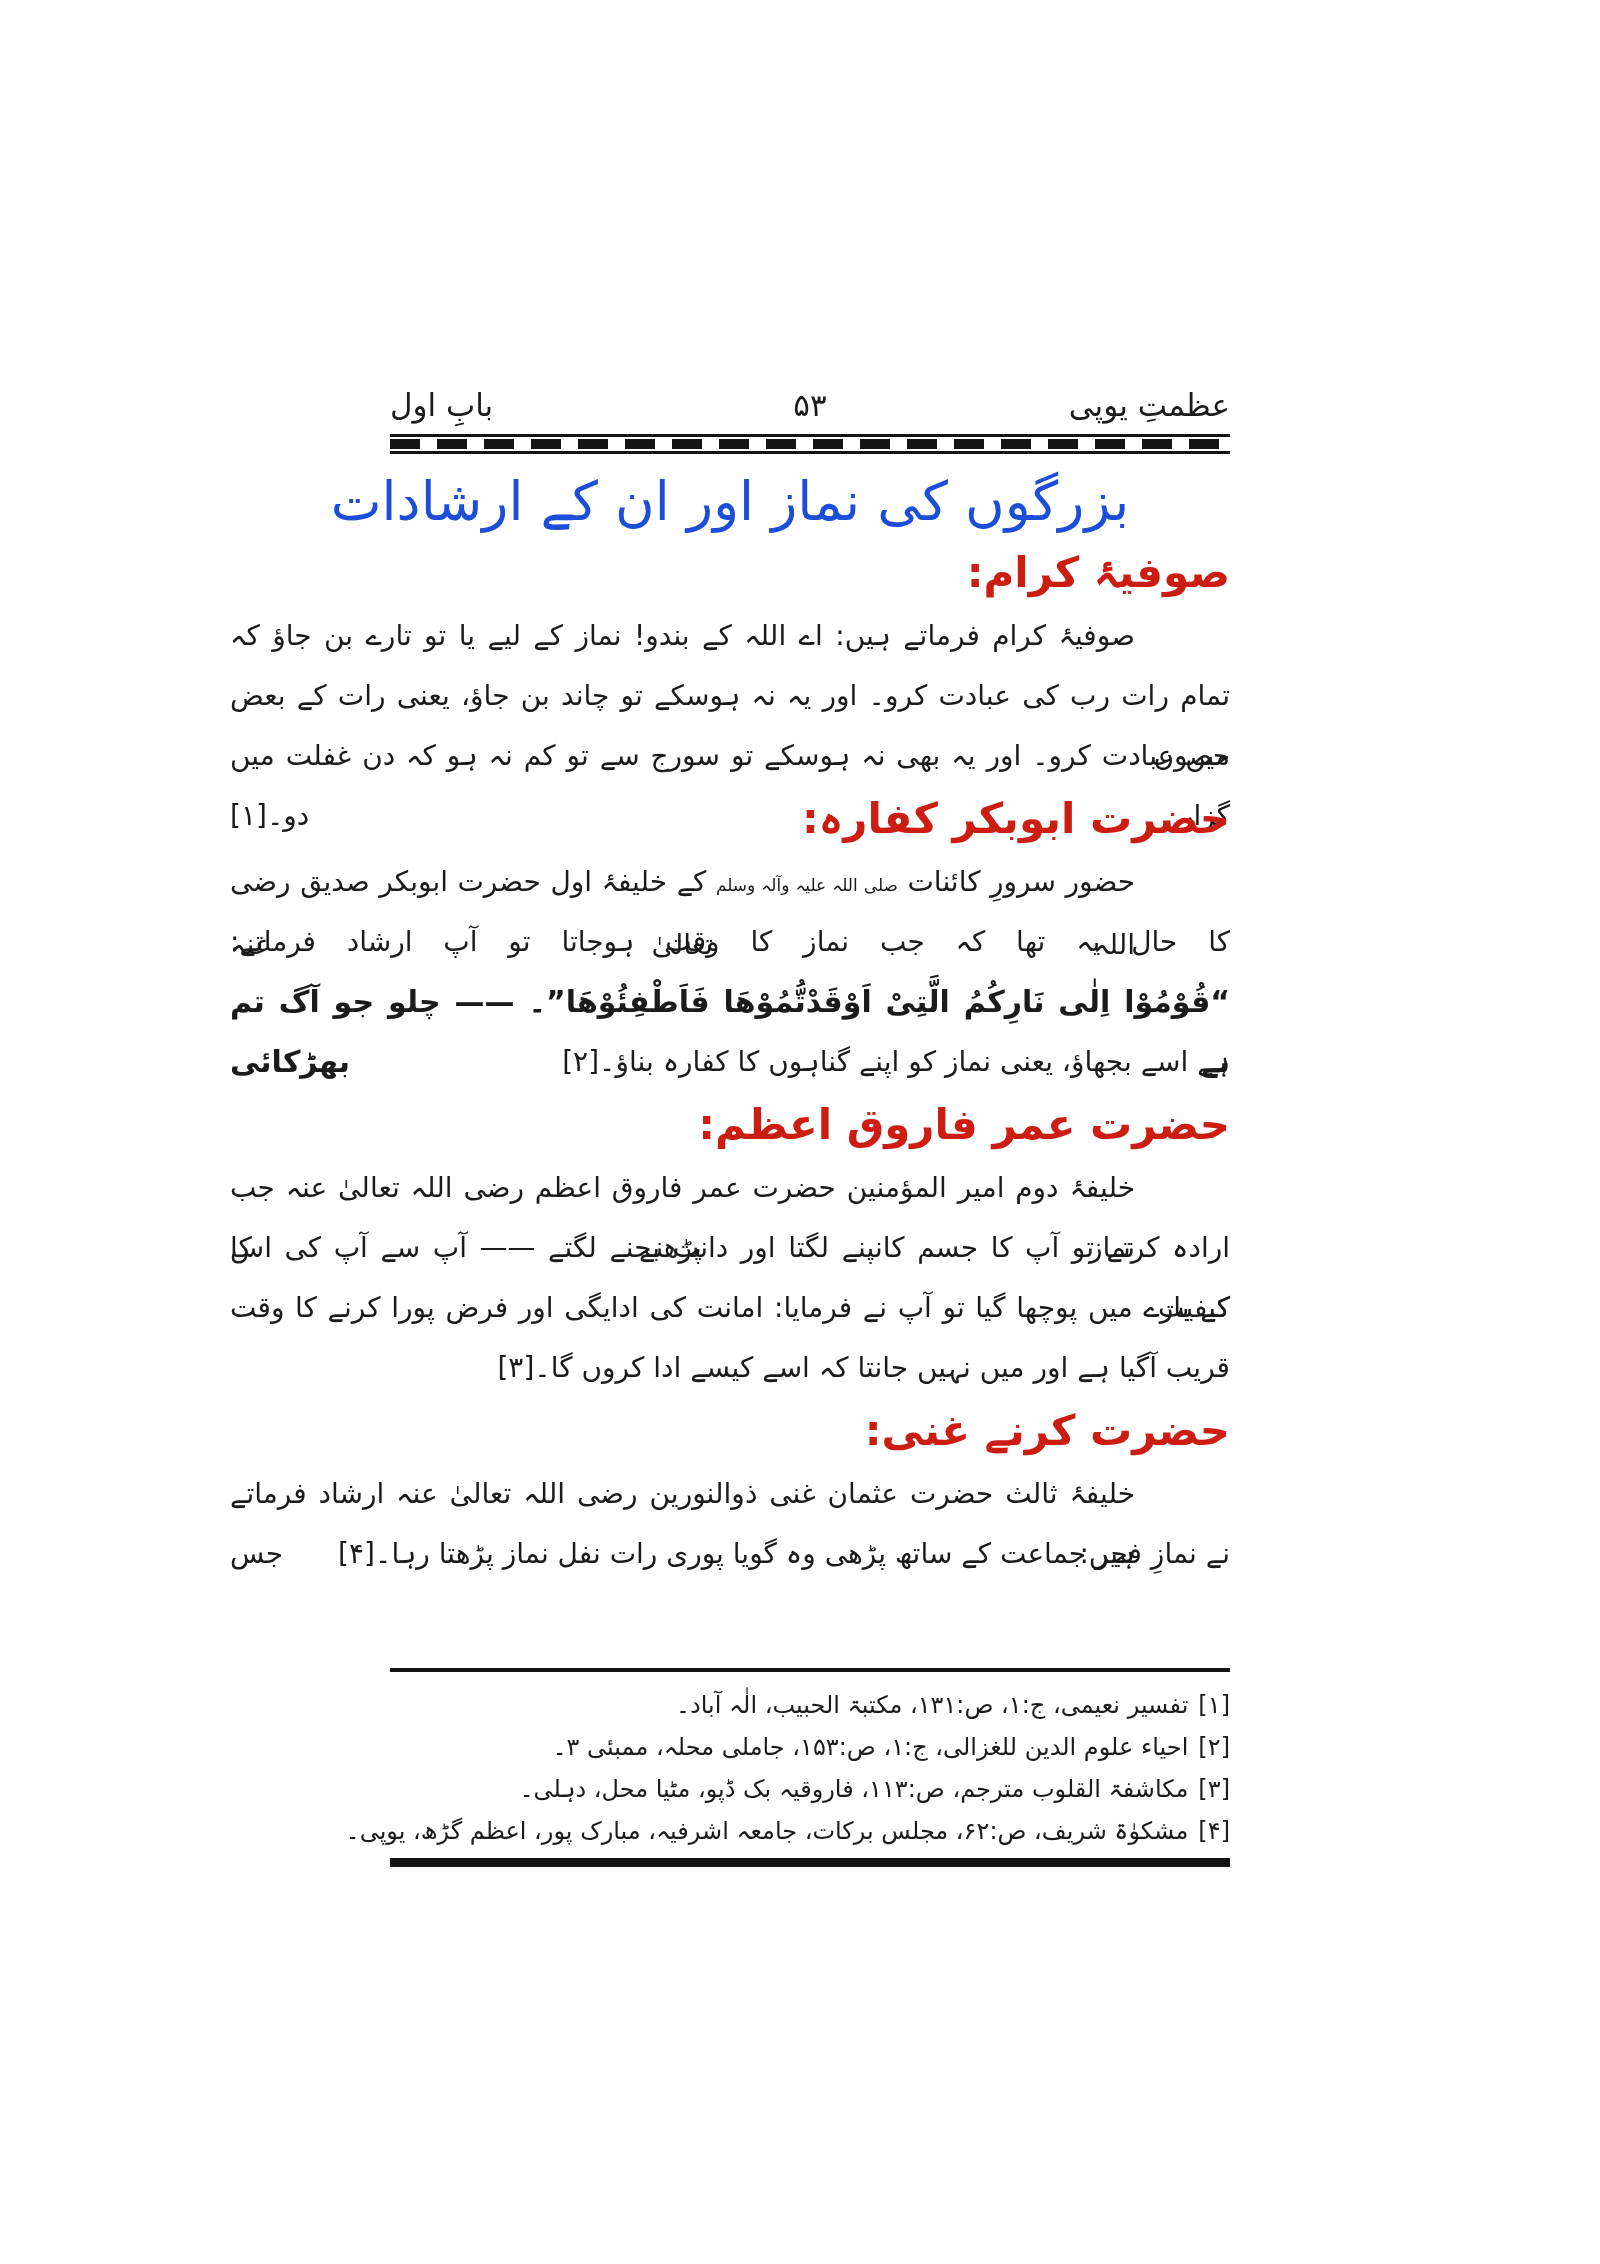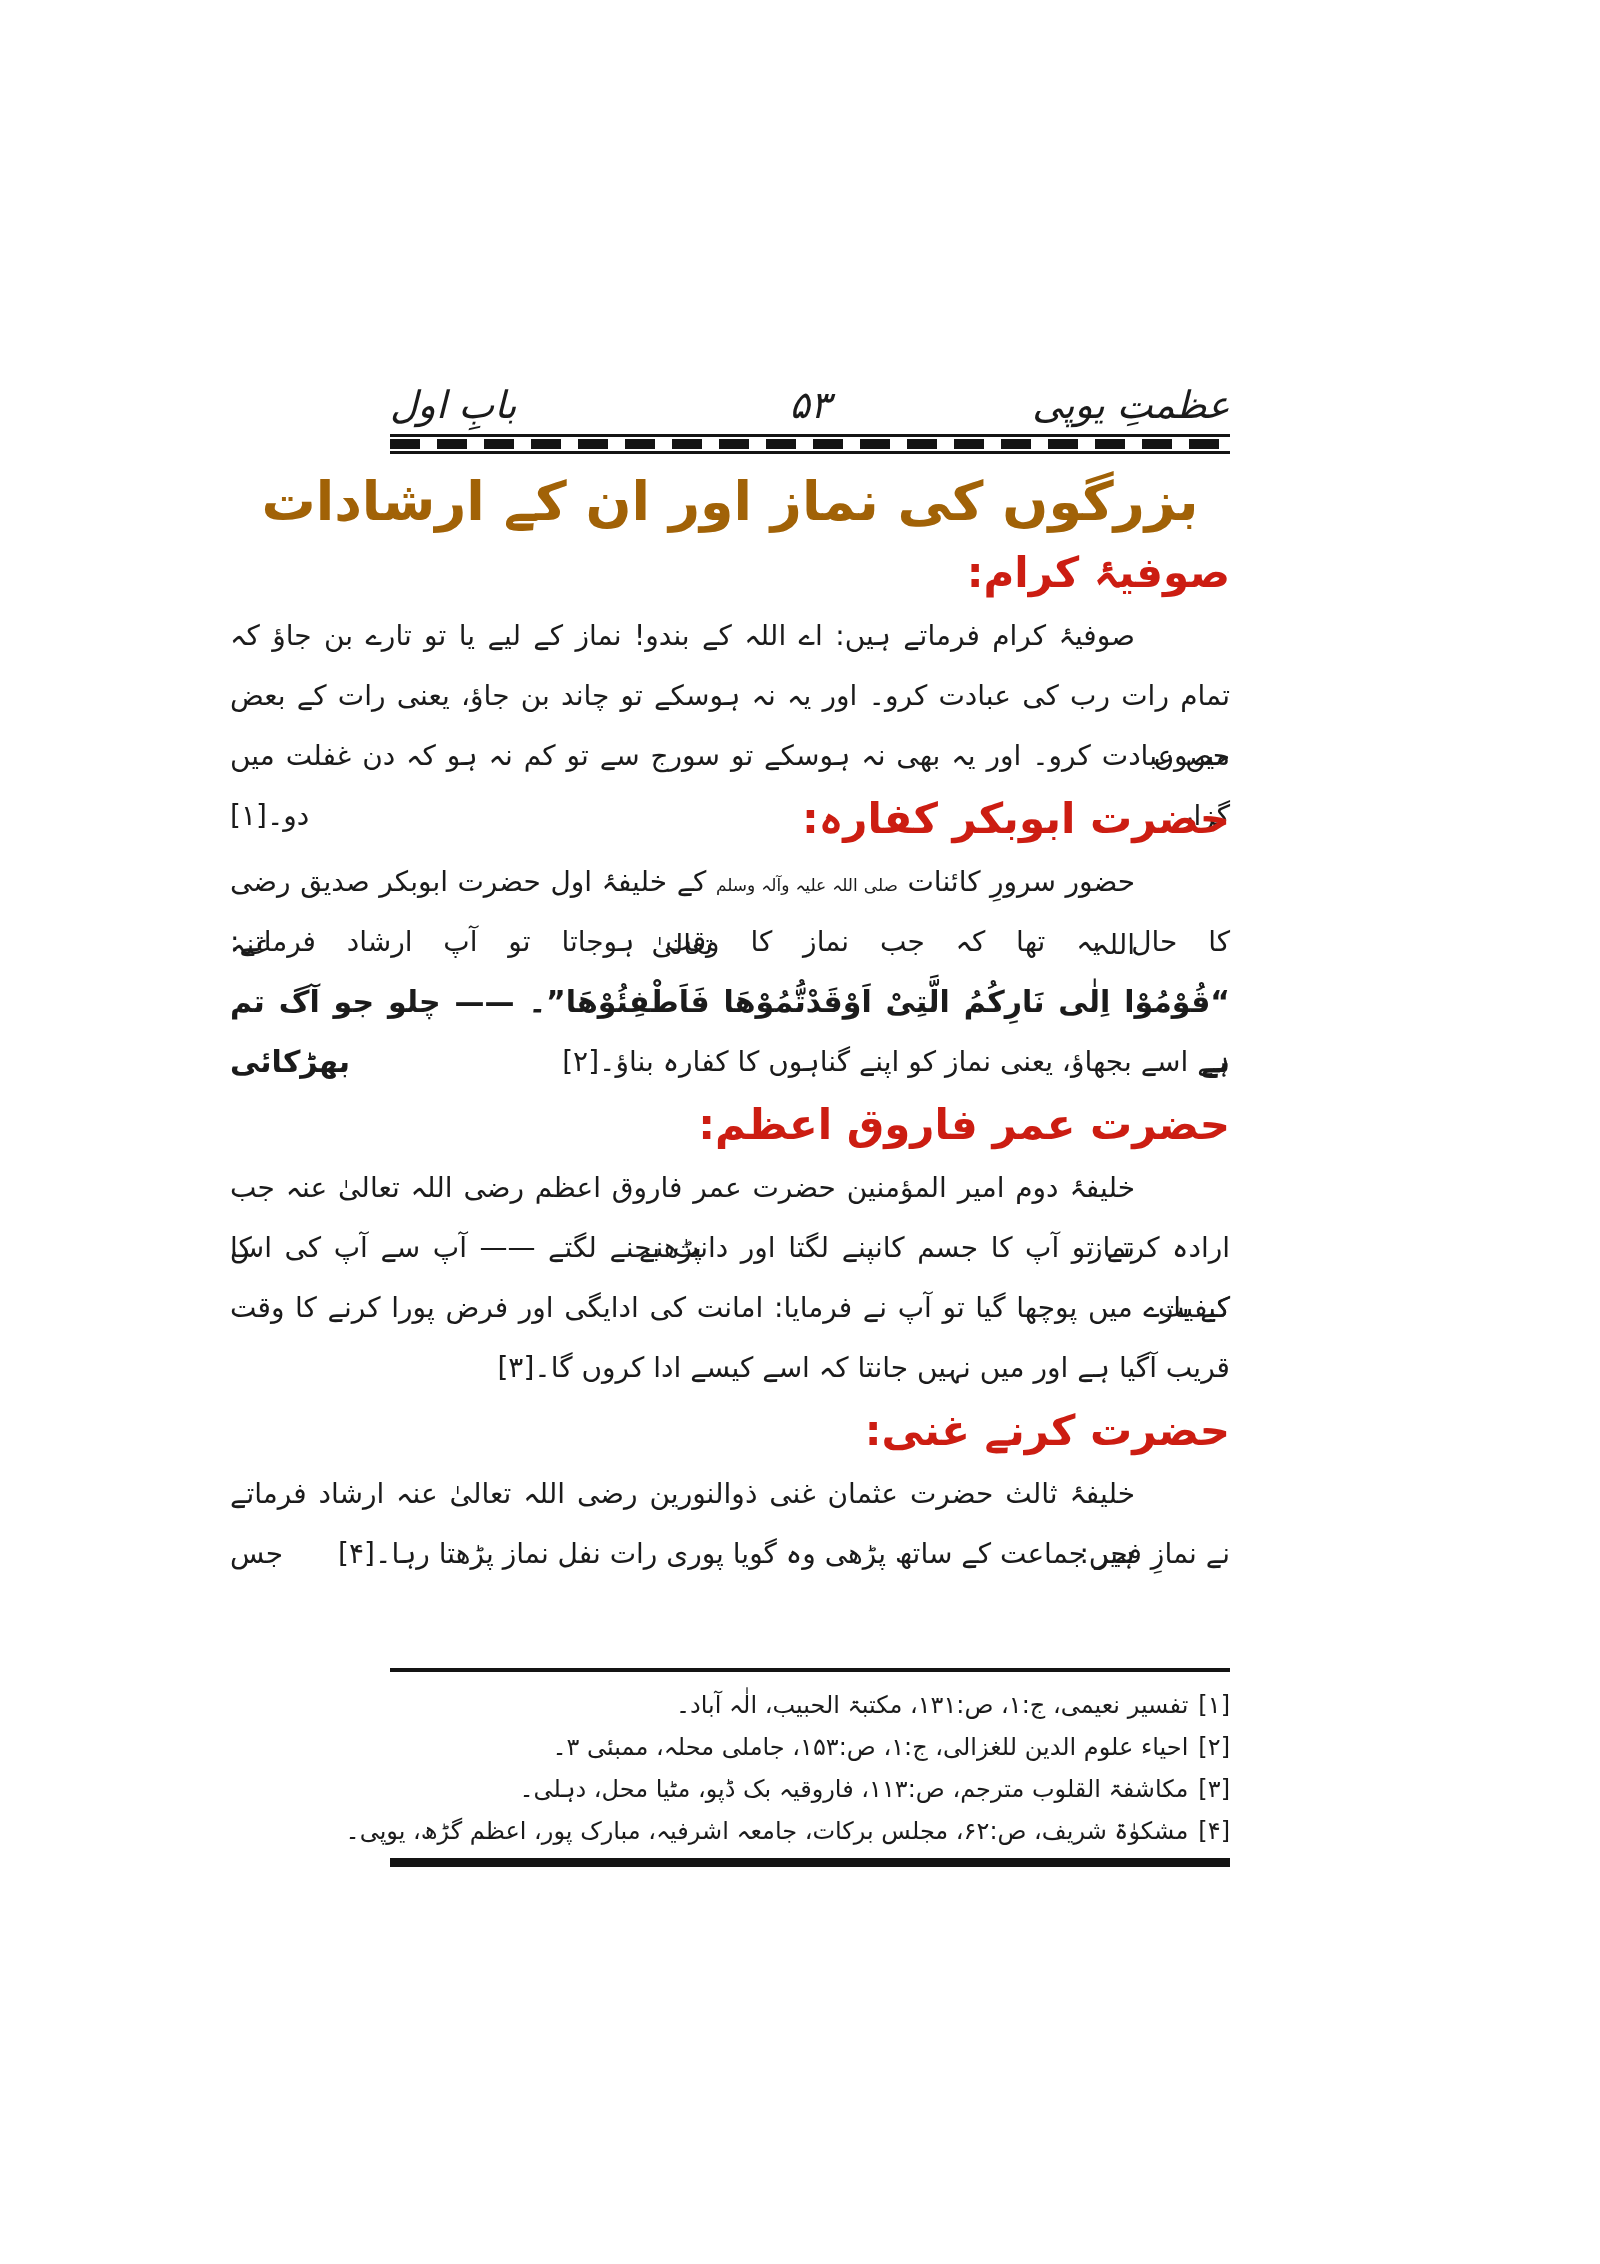--- a/index.html
+++ b/index.html
@@ -10,39 +10,39 @@
     background:#ffffff;
     font-family:"DejaVu Sans", sans-serif;
     color:#1b1b1b;
     overflow:hidden;
   }
   
   .header{
     position:absolute;top:378px;left:390px;width:840px;height:50px;
     display:flex;align-items:flex-end;
   }
-  .header .h-cell{flex:1;font-size:38px;line-height:46px;direction:rtl;font-style:italic;}
+  .header .h-cell{flex:1;font-size:31px;line-height:46px;direction:rtl;}
   .h-left{text-align:left;}
   .h-center{text-align:center;}
   .h-right{text-align:right;}
   
   .dashed-rule{
     position:absolute;top:434px;left:390px;width:840px;height:10px;
     border-top:3px solid #141414;border-bottom:3px solid #141414;
     background:repeating-linear-gradient(90deg,#141414 0 30px,#ffffff 30px 47px);
     background-clip:content-box;
     padding:2px 0;
     box-sizing:content-box;
   }
   
   .main-title{
     position:absolute;top:456px;left:230px;width:1000px;margin:0;
     direction:rtl;text-align:center;
-    font-size:54px;font-weight:bold;line-height:92px;
-    color:#a16207;
+    font-size:54px;font-weight:normal;line-height:92px;
+    color:#1d4ed8;
   }
   
   .body-col{position:absolute;top:540px;left:230px;width:1000px;}
   .sec-heading{
     direction:rtl;text-align:right;
     color:#cc1d12;font-size:42px;font-weight:bold;
     height:66px;line-height:66px;
     margin:0;
   }
   .bl{

